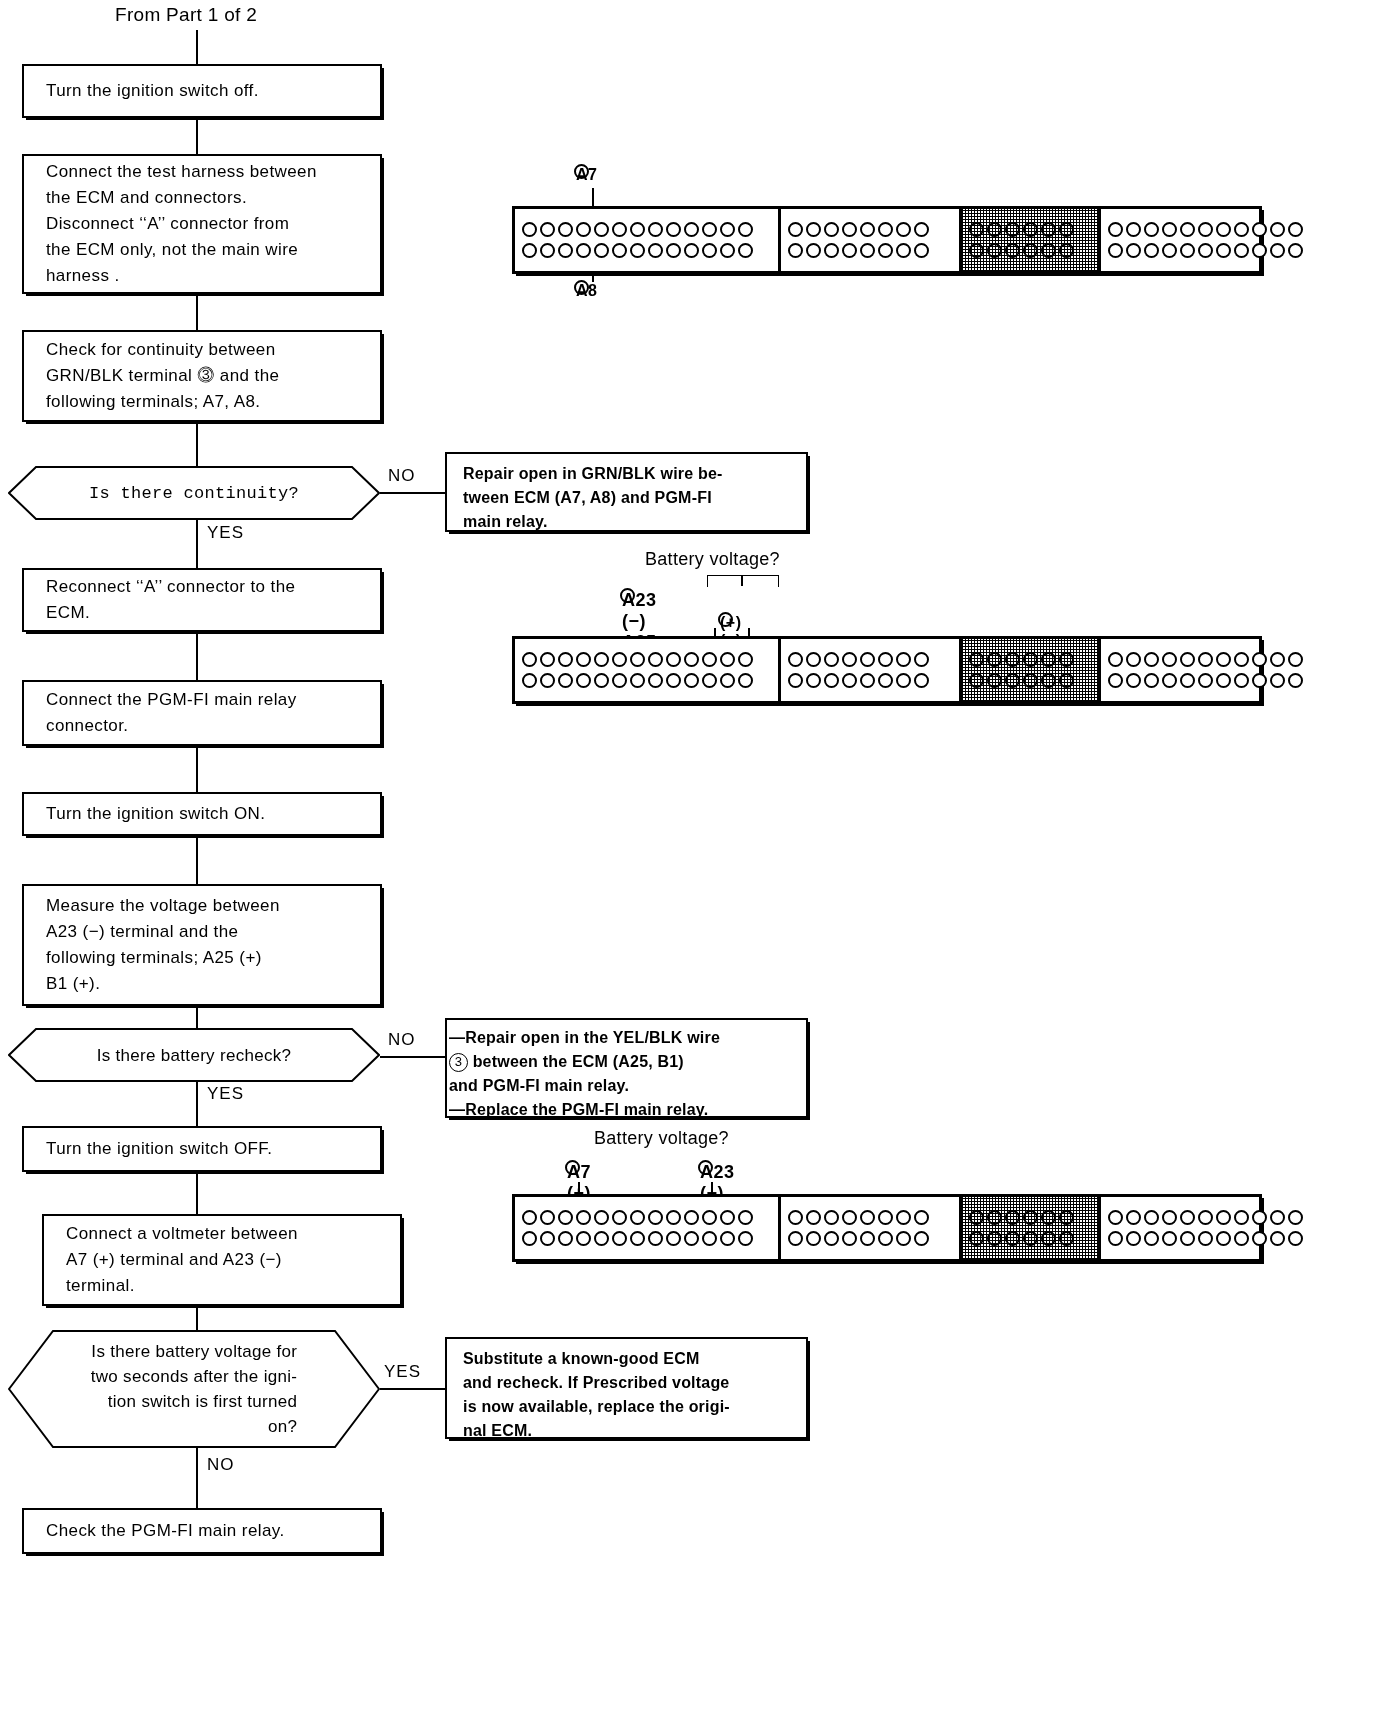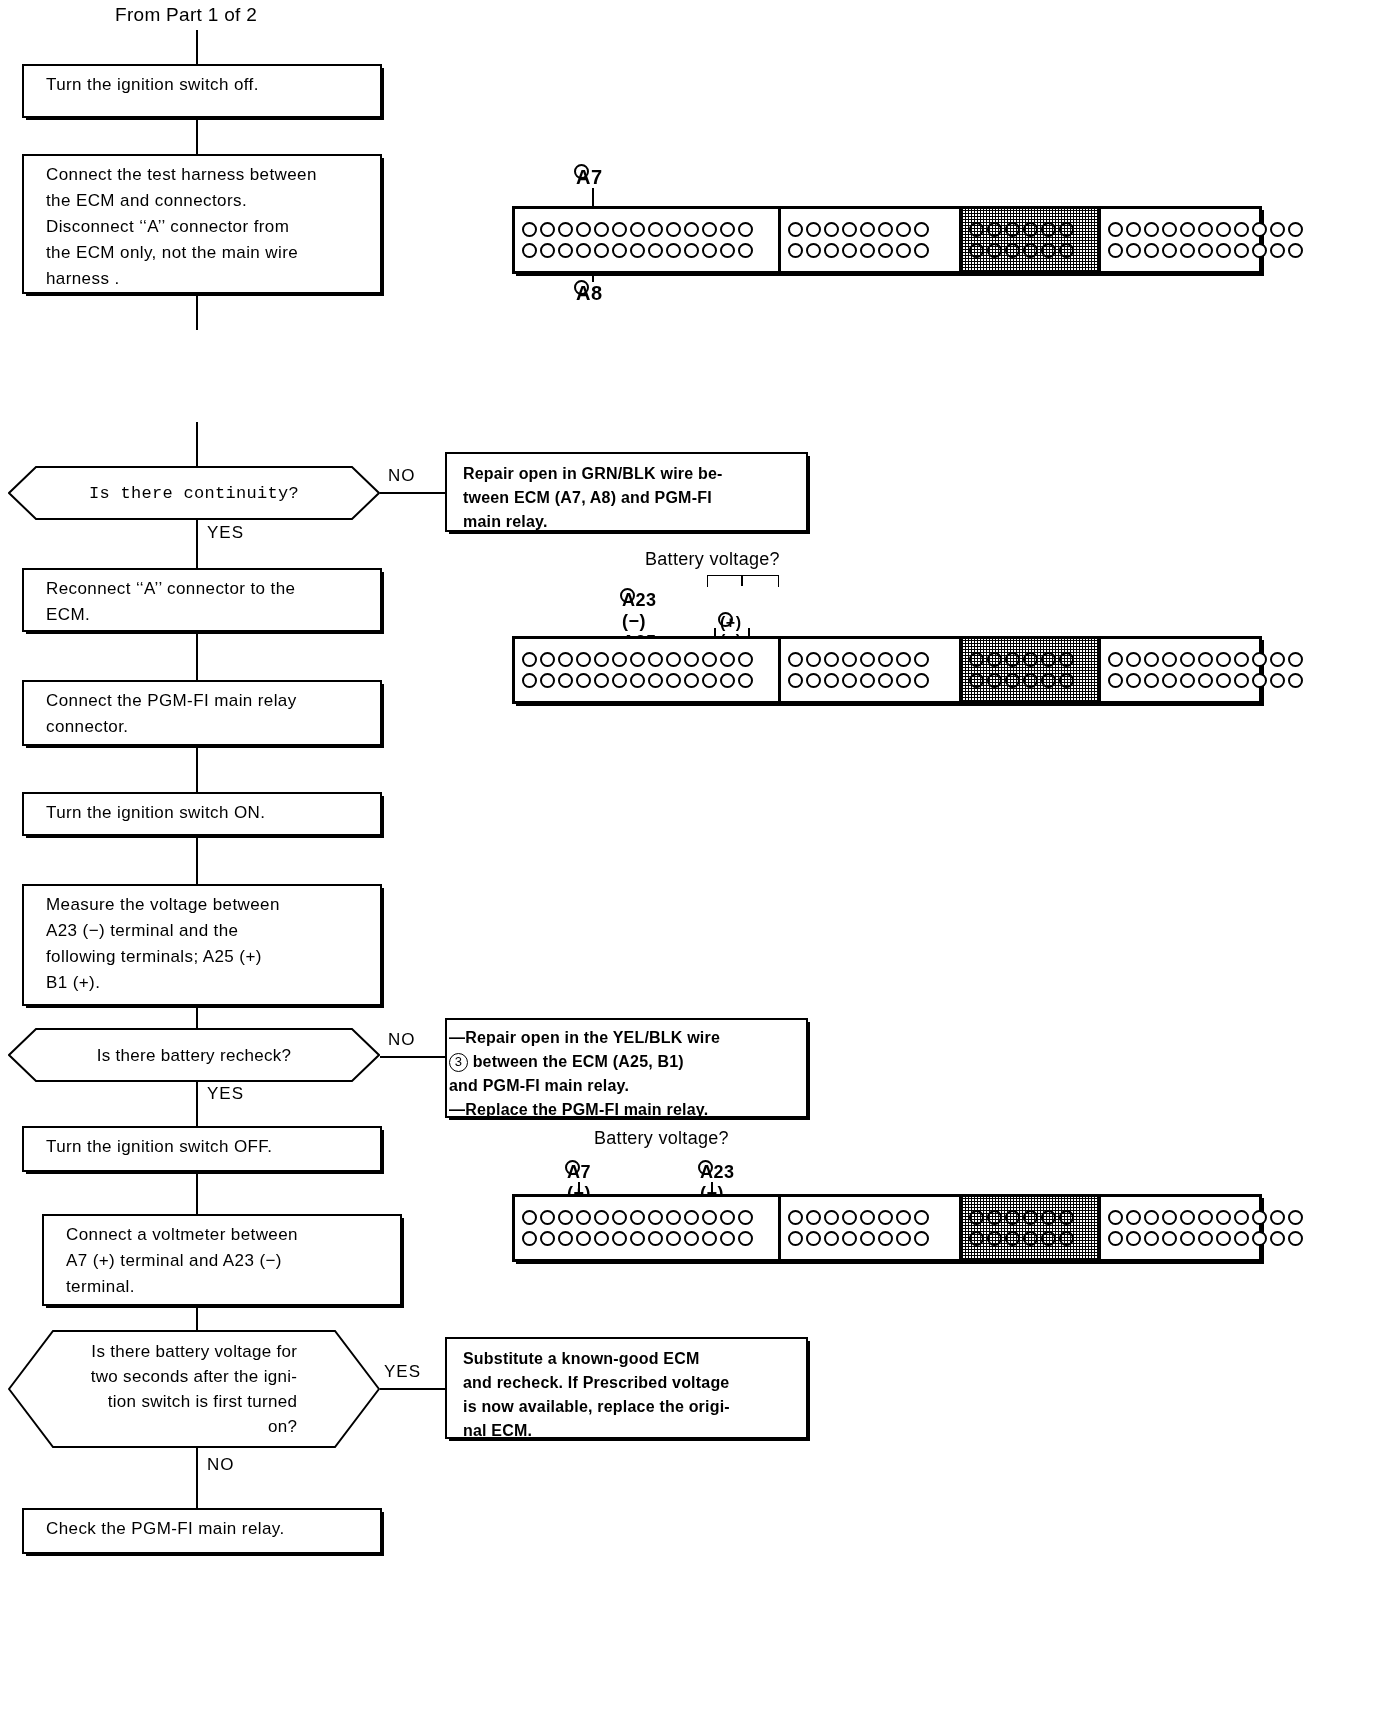--- a/index.html
+++ b/index.html
@@ -23,20 +23,21 @@
   }
 
   
   .abs { position: absolute; box-sizing: border-box; }
 
   
   .proc {
     border: 2px solid #000;
     background: #fff;
     display: flex;
+    align-items: center;
     padding: 6px 18px 6px 22px;
   }
   .proc .txt {
     font-size: 17px;
     line-height: 26px;
     letter-spacing: 0.4px;
     white-space: pre-line;
   }
   .proc.shadow { box-shadow: 3px 3px 0 -1px #000; }
 
@@ -90,21 +91,21 @@
     letter-spacing: 1px;
   }
 
   
   .freetext {
     position: absolute;
     font-size: 19px;
     letter-spacing: 0.3px;
   }
   .freetext.bold { font-weight: normal; font-size: 17px; }
-  .freetext.pin  { font-weight: bold; font-size: 20px; letter-spacing: 0.5px; }
+  .freetext.pin  { font-weight: bold; font-size: 16px; letter-spacing: 0.5px; }
 
   
   .connector {
     position: absolute;
     border: 3px solid #000;
     background: #fff;
     display: flex;
     align-items: stretch;
     box-shadow: 3px 3px 0 -1px #000;
   }
@@ -171,20 +172,25 @@
 
   <div class="abs proc shadow" style="left:22px; top:154px; width:360px; height:140px;">
     <div class="txt">Connect the test harness between
 the ECM and connectors.
 Disconnect ‘‘A’’ connector from
 the ECM only, not the main wire
 harness .</div>
   </div>
   <div class="vline" style="left:196px; top:294px; height:36px;"></div>
 
+  <div class="abs proc shadow" style="left:22px; top:330px; width:360px; height:92px;">
+    <div class="txt">Check  for  continuity  between
+GRN/BLK  terminal  ⓷  and  the
+following terminals; A7, A8.</div>
+  </div>
   <div class="vline" style="left:196px; top:422px; height:44px;"></div>
 
   <div class="decision" style="left:8px; top:466px; width:372px; height:54px;font-family:Liberation Mono, monospace;">
     <svg class="hex" viewBox="0 0 372 54" preserveAspectRatio="none">
       <polygon points="28,1 344,1 371,27 344,53 28,53 1,27" fill="#fff" stroke="#000" stroke-width="2"></polygon>
     </svg>
     <div class="dtxt">Is there continuity?</div>
   </div>
 
   <div class="hline" style="left:380px; top:492px; width:65px;"></div>

